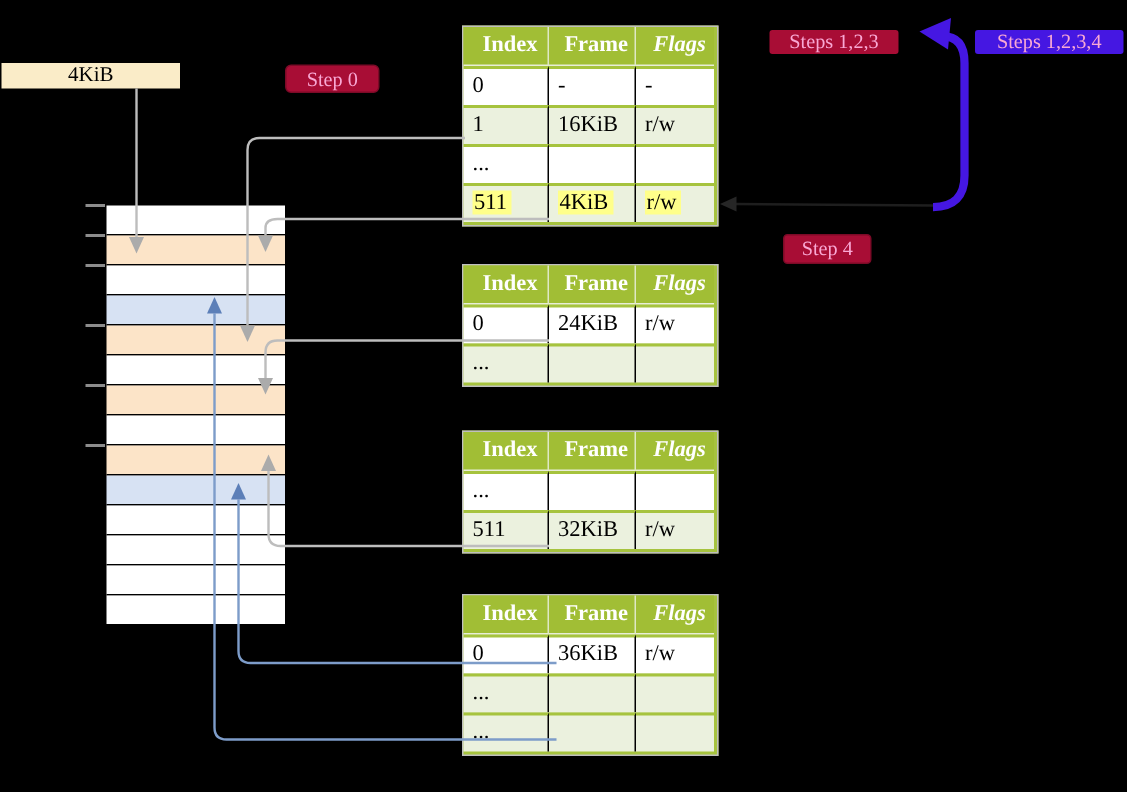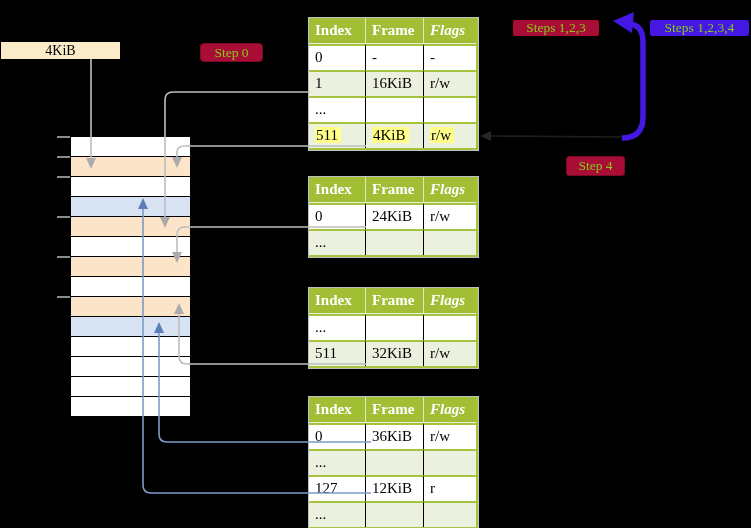--- a/index.html
+++ b/index.html
@@ -1,45 +1,45 @@
 <!DOCTYPE html>
 <html><head>
 <meta charset="utf-8">
 <style>
   html,body{margin:0;padding:0;background:#000;}
   #canvas{position:relative;width:751px;height:528px;background:#000;overflow:hidden;
           font-family:"Liberation Serif",serif;}
 
   
-  .badge{position:absolute;color:#84cc16;font-size:13.5px;text-align:center;z-index:5;
+  .badge{position:absolute;color:#f9a8d4;font-size:13.5px;text-align:center;z-index:5;
          white-space:nowrap;}
   .crimson{background:#A80D35;}
   .violet{background:#4517E2;font-family:Liberation Serif, serif;}
   #lbl-4kib{left:1px;top:42px;width:119px;height:17px;line-height:17px;background:#FAECC8;
             color:#000;font-size:14px;position:absolute;text-align:center;z-index:5;}
-  #lbl-step0{left:200px;top:43px;width:61px;height:17px;line-height:17px;border-radius:4px;
+  #lbl-step0{left:190px;top:43px;width:61px;height:17px;line-height:17px;border-radius:4px;
              border:1px solid #7C0A27;}
   #lbl-steps123{left:513px;top:20px;width:86px;height:16px;line-height:16px;border-radius:2px;}
   #lbl-steps1234{left:650px;top:20px;width:99px;height:16px;line-height:16px;border-radius:2px;}
   #lbl-step4{left:522px;top:156px;width:57px;height:18px;line-height:18px;border-radius:3px;
-             border:1px solid #7C0A27;margin-left:44px;}
+             border:1px solid #7C0A27;}
 
   
   #stack{position:absolute;left:70px;top:136px;width:119px;border:1px solid #000;z-index:2;}
   .srow{height:19px;border-bottom:1px solid #000;}
   .srow:last-child{border-bottom:none;}
   .srow.plain{background:#FFFFFF;}
   .srow.table{background:#FCE4C8;}
   .srow.page{background:#D7E2F3;}
   .tick{position:absolute;left:57px;width:13px;height:2px;background:#8C8C8C;z-index:2;}
 
   
   .twrap{position:absolute;border:1px solid #BFBFBF;background:#A6C33E;z-index:3;}
   .ptable{border-collapse:separate;border-spacing:0;margin:0 2px 2px 0;font-size:15px;}
-  .ptable th{background:#A1BE35;color:#fff;font-weight:bold;text-align:left;height:26px;
+  .ptable th{background:#A1BE35;color:#fff;font-weight:bold;text-align:center;height:26px;
              box-sizing:border-box;padding:0 0 1px 6px;border-right:1px solid #DFE8C4;
              border-bottom:1px solid #E8EDD8;}
   .ptable th:last-child{border-right:none;}
   .ptable td{background:#FFFFFF;height:26px;box-sizing:border-box;padding:0 0 1px 6px;
              border-top:2px solid #A6C33E;border-right:1px solid #000;color:#000;}
   .ptable tr:first-child td{border-top:none;}
   .ptable td:last-child{border-right:none;}
   .ptable tr.shaded td{background:#EBF1DE;}
   .c1{width:57px;} .c2{width:58px;font-family:Liberation Serif, serif;} .c3{width:52px;font-style:italic;}
   .hl{background:#FFFF8A;padding:0 3px 0 1px;}
@@ -162,25 +162,20 @@
       <tr>
         <td>0</td>
         <td>36KiB</td>
         <td>r/w</td>
       </tr>
       <tr class="shaded">
         <td>...</td>
         <td></td>
         <td></td>
       </tr>
-      <tr>
-        <td>127</td>
-        <td>12KiB</td>
-        <td>r</td>
-      </tr>
       <tr class="shaded">
         <td>...</td>
         <td></td>
         <td></td>
       </tr>
     </tbody>
       </table>
   </div>
 
   <svg id="wires" viewBox="0 0 751 528">

